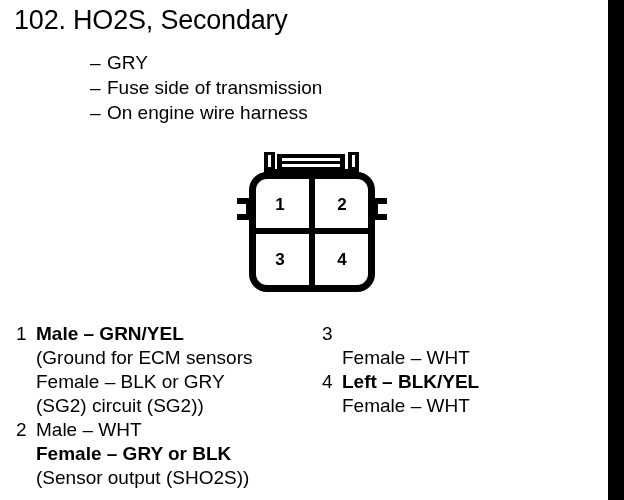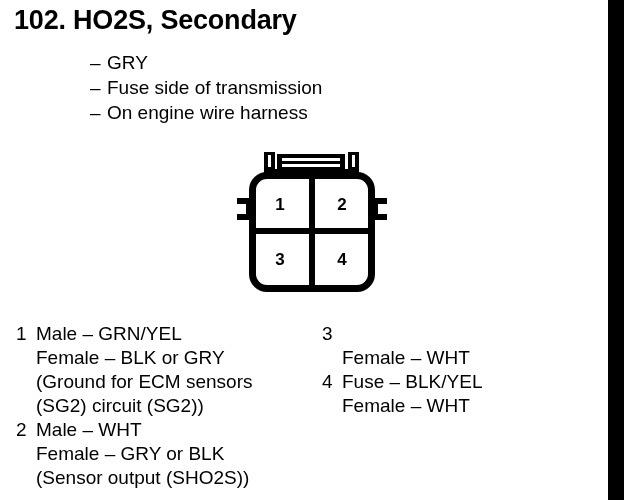--- a/index.html
+++ b/index.html
@@ -26,21 +26,21 @@
     height: 500px;
     background: #000000;
   }
 
   
   #page-title {
     position: absolute;
     left: 14px;
     top: 4px;
     font-size: 27px;
-    font-weight: bold;
+    font-weight: normal;
     letter-spacing: -0.2px;
     line-height: 32px;
     white-space: nowrap;
   }
 
   
   #notes-list {
     position: absolute;
     left: 90px;
     top: 50px;
@@ -194,21 +194,21 @@
   .pin-index {
     flex: 0 0 20px;
     width: 20px;
   }
   .pin-sub {
     margin-left: 20px;
     font-size: 19px;
     line-height: 24px;
     white-space: nowrap;
   }
-  .bold { font-weight: normal; }
+  .bold { font-weight: bold; }
 </style>
 </head>
 <body>
 
 <div id="page-title">102. HO2S, Secondary</div>
 
 <div id="notes-list">
     <div class="note-row">
       <span class="note-dash">–</span>
       <span>GRY</span>
@@ -244,22 +244,22 @@
   <div class="pin-num p3">3</div>
   <div class="pin-num p4">4</div>
 </div>
 
 <div class="pin-column" id="pin-column-left">
     <div class="pin-entry">
       <div class="pin-first-line">
         <span class="pin-index">1</span>
         <span class="bold">Male – GRN/YEL</span>
       </div>
+      <div class="pin-sub">(Ground for ECM sensors</div>
       <div class="pin-sub">Female – BLK or GRY</div>
-      <div class="pin-sub">(Ground for ECM sensors</div>
       <div class="pin-sub">(SG2) circuit (SG2))</div>
     </div>
     <div class="pin-entry">
       <div class="pin-first-line">
         <span class="pin-index">2</span>
         <span>Male – WHT</span>
       </div>
       <div class="pin-sub bold">Female – GRY or BLK</div>
       <div class="pin-sub">(Sensor output (SHO2S))</div>
     </div>
@@ -267,19 +267,19 @@
 <div class="pin-column" id="pin-column-right">
     <div class="pin-entry">
       <div class="pin-first-line">
         <span class="pin-index">3</span>
       </div>
       <div class="pin-sub">Female – WHT</div>
     </div>
     <div class="pin-entry">
       <div class="pin-first-line">
         <span class="pin-index">4</span>
-        <span class="bold">Fuse – BLK/YEL</span>
+        <span class="bold">Left – BLK/YEL</span>
       </div>
       <div class="pin-sub">Female – WHT</div>
     </div>
   </div>
 
 <div id="page-edge-band"></div>
 
 </body></html>

